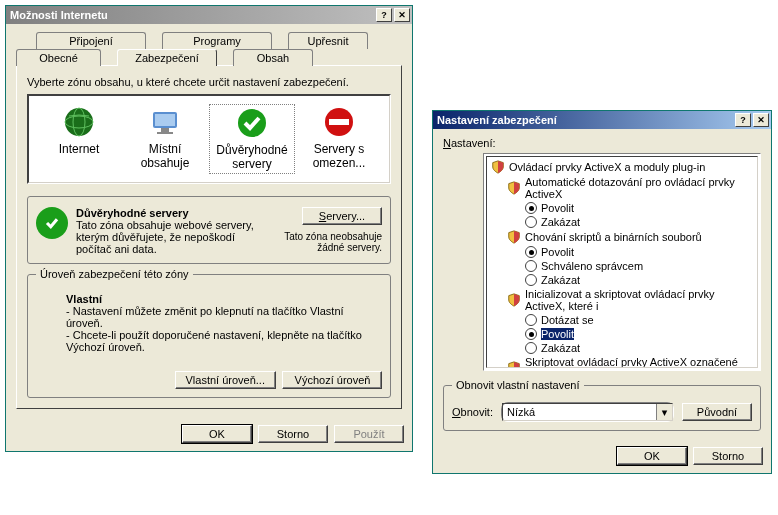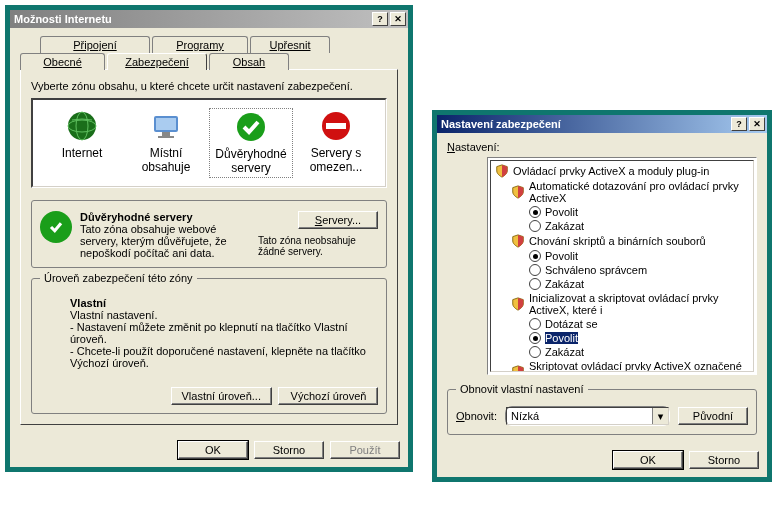--- a/index.html
+++ b/index.html
@@ -1,26 +1,26 @@
 <!DOCTYPE html>
 <html><head>
 <meta charset="utf-8">
 <style>
 * { box-sizing: border-box; margin: 0; padding: 0; }
 body { font-family: Tahoma, sans-serif; font-size: 11px; background: #fff; width: 778px; height: 515px; position: relative; }
-.dialog { position: absolute; background: #ece9d8; border: 5px solid #0f766e; }
+.dialog { position: absolute; background: #ece9d8; border: 1px solid #0f766e; }
 .titlebar { height: 18px; display: flex; align-items: center; padding: 0 2px 0 4px; color: #fff; font-weight: bold; font-size: 11px; }
 .titlebar-active { background: linear-gradient(90deg, #0a246a, #a6caf0); }
 .titlebar-inactive { background: linear-gradient(90deg, #808080, #c0c0c0); }
 .titlebar-text { flex: 1; }
 .title-btn { width: 16px; height: 14px; background: #ece9d8; border: 1px solid #fff; border-right-color: #404040; border-bottom-color: #404040; margin-left: 2px; display: flex; align-items: center; justify-content: center; font-size: 9px; font-weight: bold; color: #000; cursor: pointer; }
 .dialog-body { padding: 8px 10px; }
 .tabs { position: relative; }
 .tab-row { display: flex; }
-.tab { background: #ece9d8; border: 1px solid #808080; border-bottom: none; border-top-left-radius: 3px; border-top-right-radius: 3px; padding: 2px 10px; margin-right: 2px; cursor: pointer; text-align: center; text-decoration: underline; }
+.tab { background: #ece9d8; border: 1px solid #808080; border-bottom: none; border-top-left-radius: 3px; border-top-right-radius: 3px; padding: 2px 10px; margin-right: 16px; cursor: pointer; text-align: center; }
 .tab-active { background: #ece9d8; border-color: #fff #404040 #ece9d8 #fff; position: relative; z-index: 2; }
 .tab-content { border: 1px solid #fff; border-right-color: #404040; border-bottom-color: #404040; background: #ece9d8; padding: 10px; margin-top: -1px; }
 .zone-inner-border { border: 1px solid #404040; border-right-color: #d4d0c8; border-bottom-color: #d4d0c8; background: #fff; padding: 8px; display: flex; gap: 2px; width: 100%; }
 .zone-item { flex: 1; text-align: center; cursor: pointer; padding: 2px; }
 .zone-item-selected { border: 1px dotted #808080; }
 .zone-icon { width: 32px; height: 32px; margin: 0 auto 4px; }
 .zone-label { font-size: 12px; }
 .group-box { border: 1px solid #808080; border-radius: 3px; padding: 10px 8px 8px; margin-top: 10px; position: relative; }
 .group-title { position: absolute; top: -7px; left: 8px; background: #ece9d8; padding: 0 4px; font-size: 11px; }
 .btn { background: #ece9d8; border: 1px solid #404040; border-top-color: #fff; border-left-color: #fff; box-shadow: inset -1px -1px 0 #808080; padding: 2px 10px; cursor: pointer; font-family: inherit; font-size: 11px; min-width: 70px; }
@@ -51,21 +51,21 @@
 <div class="dialog" style="left:5px; top:5px; width:408px;">
   <div class="titlebar titlebar-inactive">
     <span class="titlebar-text">Možnosti Internetu</span>
     <div class="title-btn">?</div>
     <div class="title-btn">✕</div>
   </div>
   <div class="dialog-body">
     <div class="tabs">
       <div class="tab-row" style="margin-left:20px;">
         <div class="tab" style="width:110px">Připojení</div>
-        <div class="tab" style="width:96px">Programy</div>
+        <div class="tab" style="width:110px">Programy</div>
         <div class="tab" style="width:80px">Upřesnit</div>
       </div>
       <div class="tab-row">
         <div class="tab" style="width:85px">Obecné</div>
         <div class="tab tab-active" style="width:100px">Zabezpečení</div>
         <div class="tab" style="width:80px">Obsah</div>
       </div>
       <div class="tab-content">
         <div>Vyberte zónu obsahu, u které chcete určit nastavení zabezpečení.</div>
         <div style="margin-top:6px; border:1px solid #404040; border-right-color:#fff; border-bottom-color:#fff;">
@@ -119,30 +119,29 @@
               <svg width="20" height="20" viewBox="0 0 32 32">
                   <path d="M8 16 L14 22 L24 10" stroke="#fff" stroke-width="5" fill="none"></path>
                 </svg>
             </div>
             <div style="flex:1;">
               <div style="font-weight:bold;">Důvěryhodné servery</div>
               <div style="max-width:200px;">Tato zóna obsahuje webové servery, kterým důvěřujete, že nepoškodí počítač ani data.</div>
             </div>
             <div style="text-align:right;">
               <button class="btn" style="min-width:80px;"><span style="text-decoration:underline">S</span>ervery...</button>
-              <div style="margin-top:6px; font-size:10px; text-align:left; width:120px;">Tato zóna neobsahuje žádné servery.</div>
+              <div style="margin-top:6px; font-size:10px; text-align:right; width:120px;">Tato zóna neobsahuje žádné servery.</div>
             </div>
           </div>
         </div>
 
         <div class="group-box" style="margin-top:10px;">
           <div class="group-title">Úroveň zabezpečení této zóny</div>
           <div style="padding:8px 4px 4px 30px;">
             <div style="font-weight:bold;">Vlastní</div>
-            <div>Vlastní nastavení.</div>
             <div>- Nastavení můžete změnit po klepnutí na tlačítko Vlastní úroveň.</div>
             <div>- Chcete-li použít doporučené nastavení, klepněte na tlačítko Výchozí úroveň.</div>
           </div>
           <div style="display:flex; justify-content:flex-end; gap:6px; margin-top:14px;">
             <button class="btn" style="min-width:100px;">Vlastní úroveň...</button>
             <button class="btn" style="min-width:100px;padding-left:11px;">Výchozí úroveň</button>
           </div>
         </div>
       </div>
     </div>

